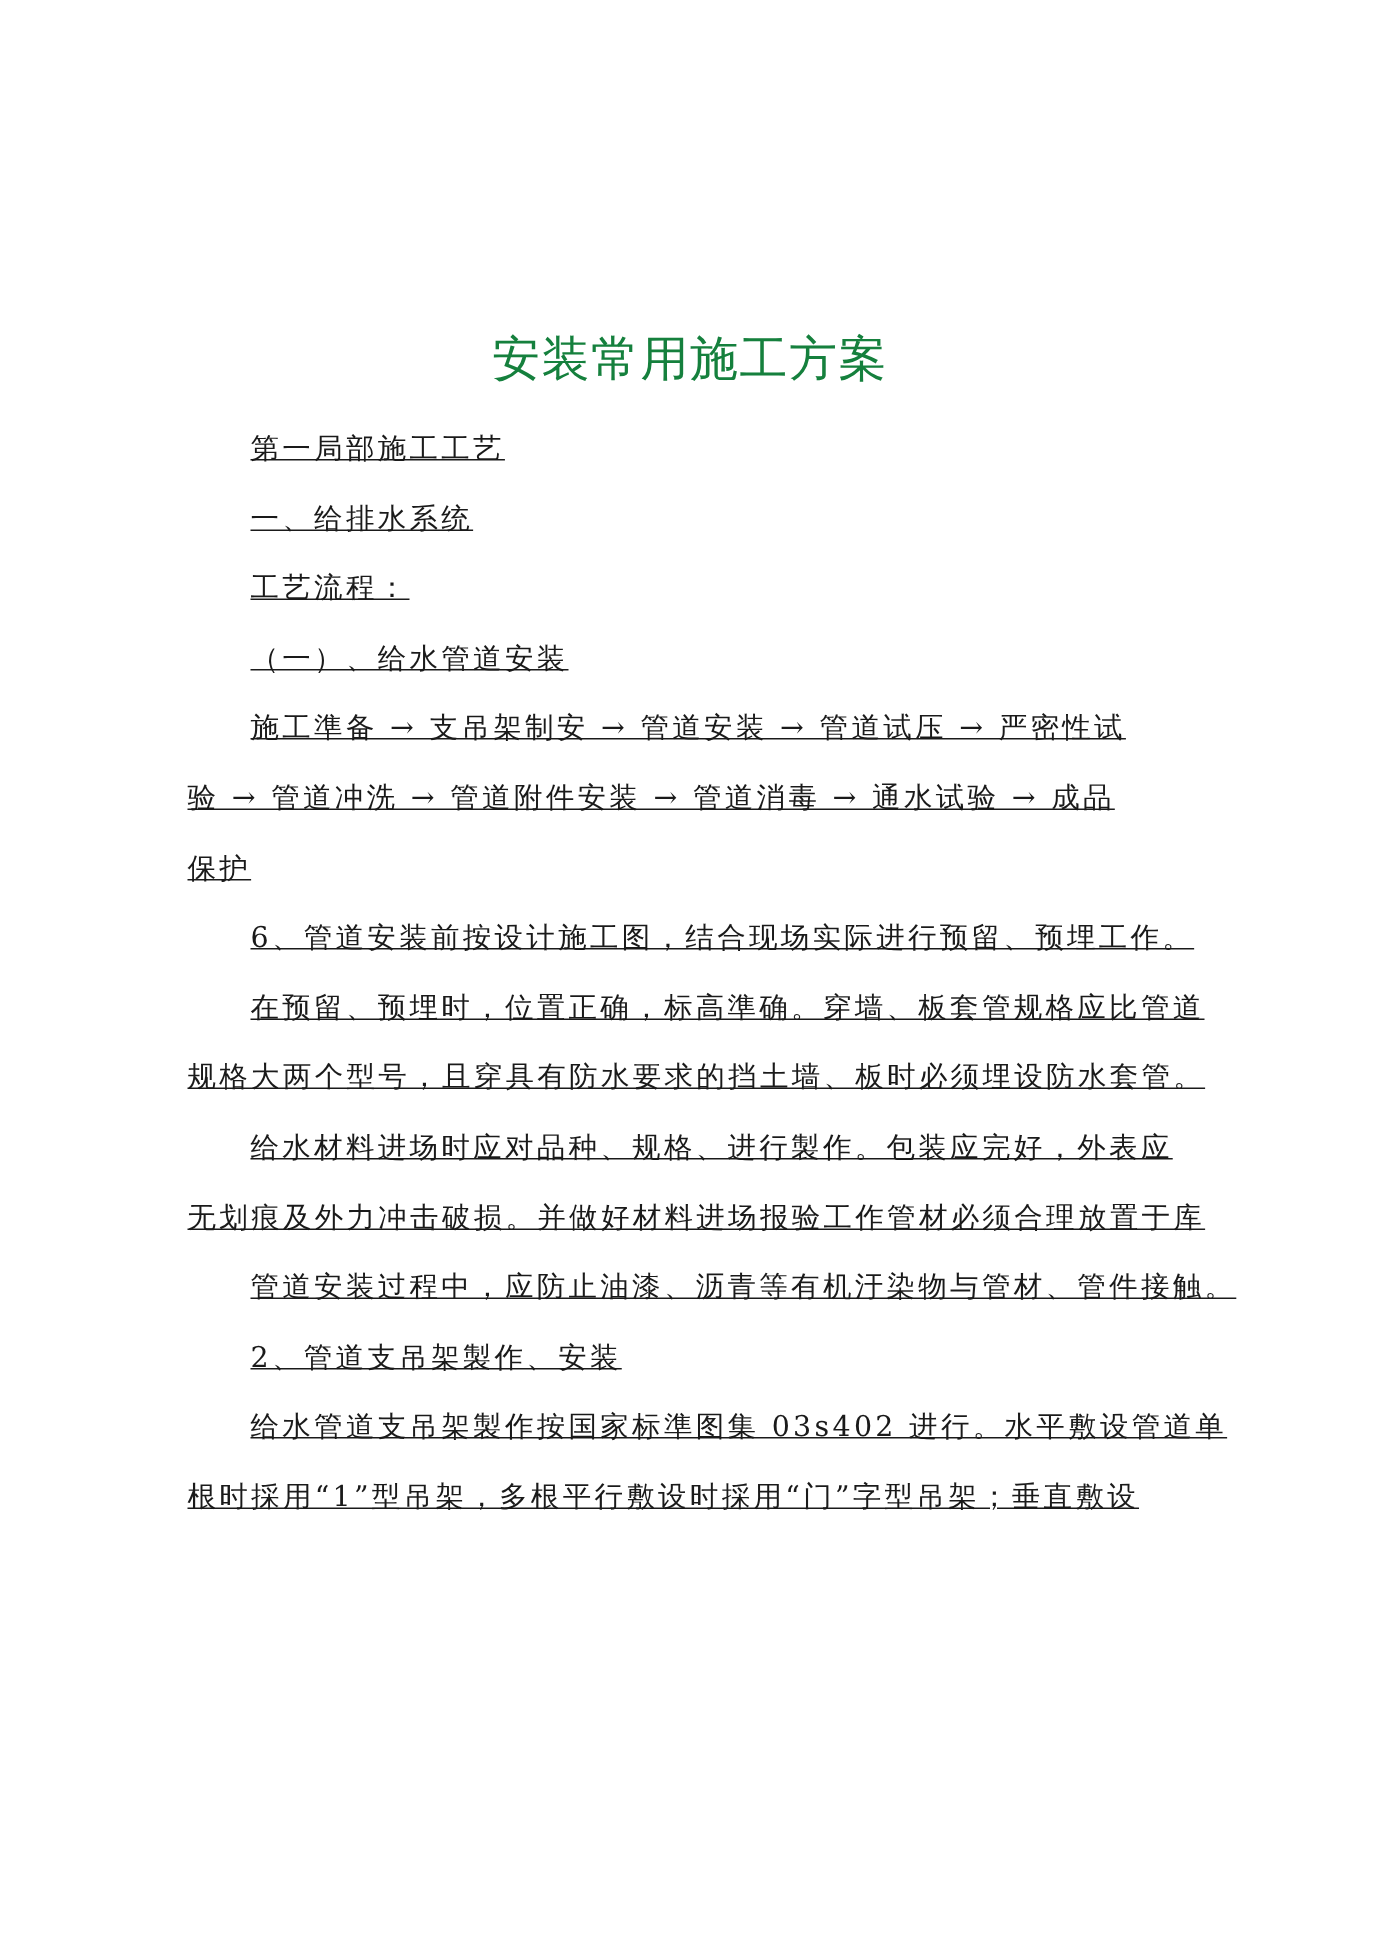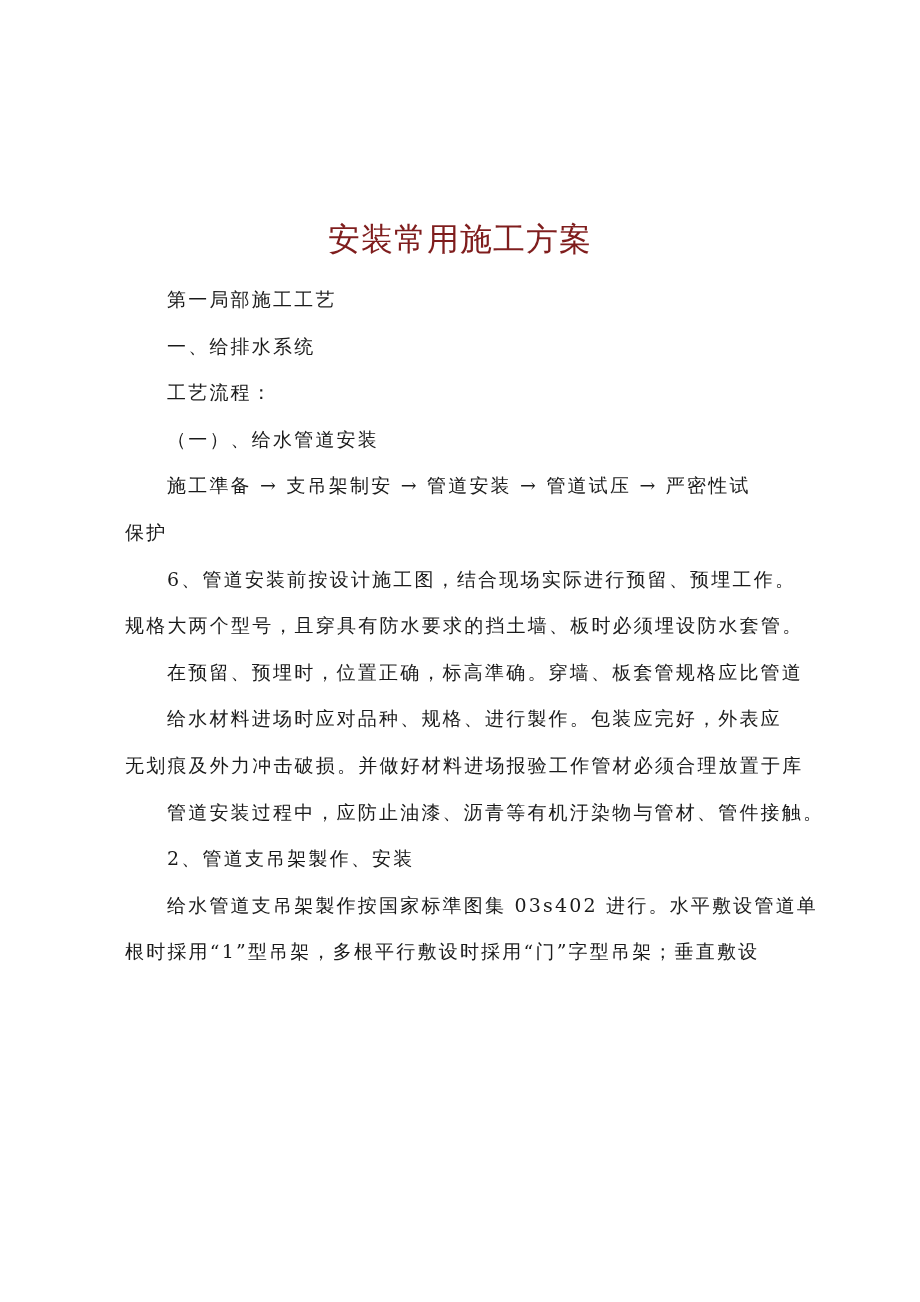--- a/index.html
+++ b/index.html
@@ -23,32 +23,33 @@
       height: 1302px;
     }
     .title {
       position: absolute;
       left: 0;
       width: 920px;
       top: 196px;
       text-align: center;
       font-size: 32px;
       line-height: 44px;
-      color: #7f1d1d;
+      color: #15803d;
       font-weight: normal;
       letter-spacing: 1px;
       font-family: "DejaVu Sans", "Liberation Sans", sans-serif;
     }
     .body-text {
       position: absolute;
       left: 125px;
       width: 680px;
       top: 276px;
       font-size: 19px;
       line-height: 46.6px;
+      text-decoration: underline;
     }
     .line {
       display: block;
       white-space: nowrap;
       height: 46.6px;
       letter-spacing: 2.2px;
     }
     .indent { padding-left: 42px; }
   </style>
 </head>
@@ -56,24 +57,25 @@
 
 <div class="page">
   <h1 class="title">安装常用施工方案</h1>
 
   <div class="body-text">
     <div class="line indent">第一局部施工工艺</div>
     <div class="line indent">一、给排水系统</div>
     <div class="line indent">工艺流程：</div>
     <div class="line indent">（一）、给水管道安装</div>
     <div class="line indent">施工準备 → 支吊架制安 → 管道安装 → 管道试压 → 严密性试</div>
+    <div class="line">验 → 管道冲洗 → 管道附件安装 → 管道消毒 → 通水试验 → 成品</div>
     <div class="line">保护</div>
     <div class="line indent">6、管道安装前按设计施工图，结合现场实际进行预留、预埋工作。</div>
+    <div class="line indent">在预留、预埋时，位置正确，标高準确。穿墙、板套管规格应比管道</div>
     <div class="line">规格大两个型号，且穿具有防水要求的挡土墙、板时必须埋设防水套管。</div>
-    <div class="line indent">在预留、预埋时，位置正确，标高準确。穿墙、板套管规格应比管道</div>
     <div class="line indent">给水材料进场时应对品种、规格、进行製作。包装应完好，外表应</div>
     <div class="line">无划痕及外力冲击破损。并做好材料进场报验工作管材必须合理放置于库</div>
     <div class="line indent">管道安装过程中，应防止油漆、沥青等有机汙染物与管材、管件接触。</div>
     <div class="line indent">2、管道支吊架製作、安装</div>
     <div class="line indent">给水管道支吊架製作按国家标準图集 03s402 进行。水平敷设管道单</div>
     <div class="line">根时採用“1”型吊架，多根平行敷设时採用“门”字型吊架；垂直敷设</div>
   </div>
 </div>
 
 </body></html>

